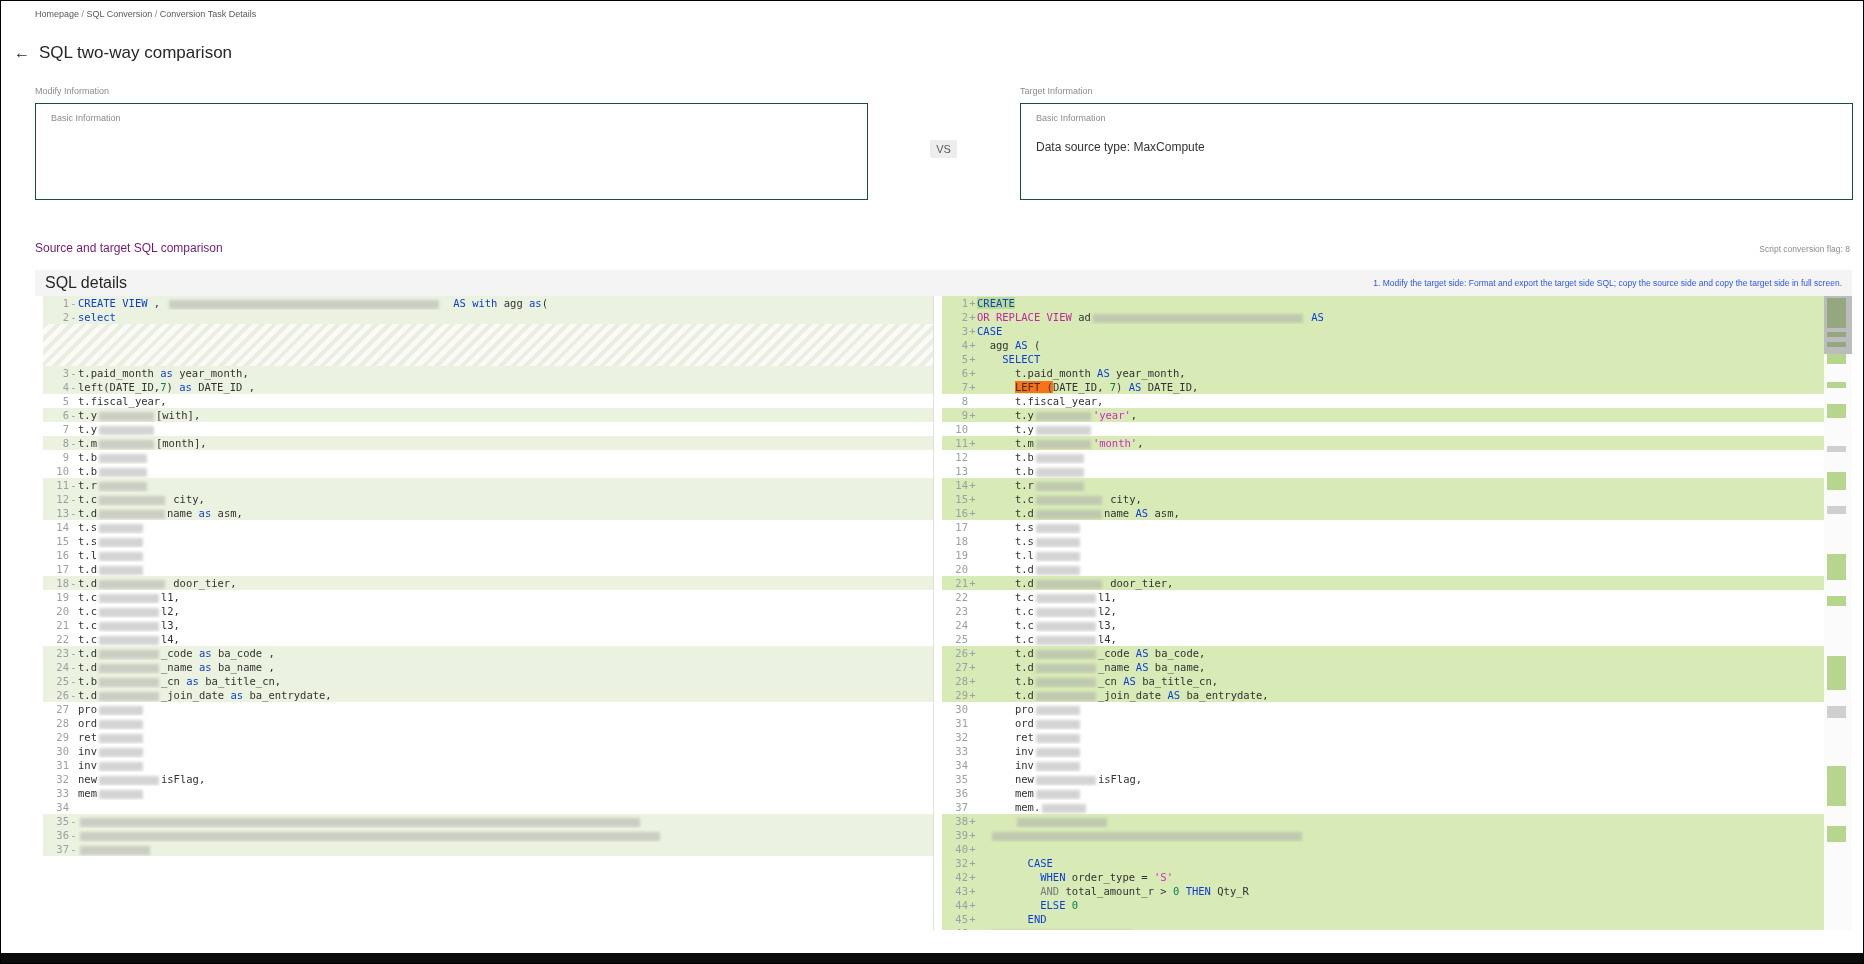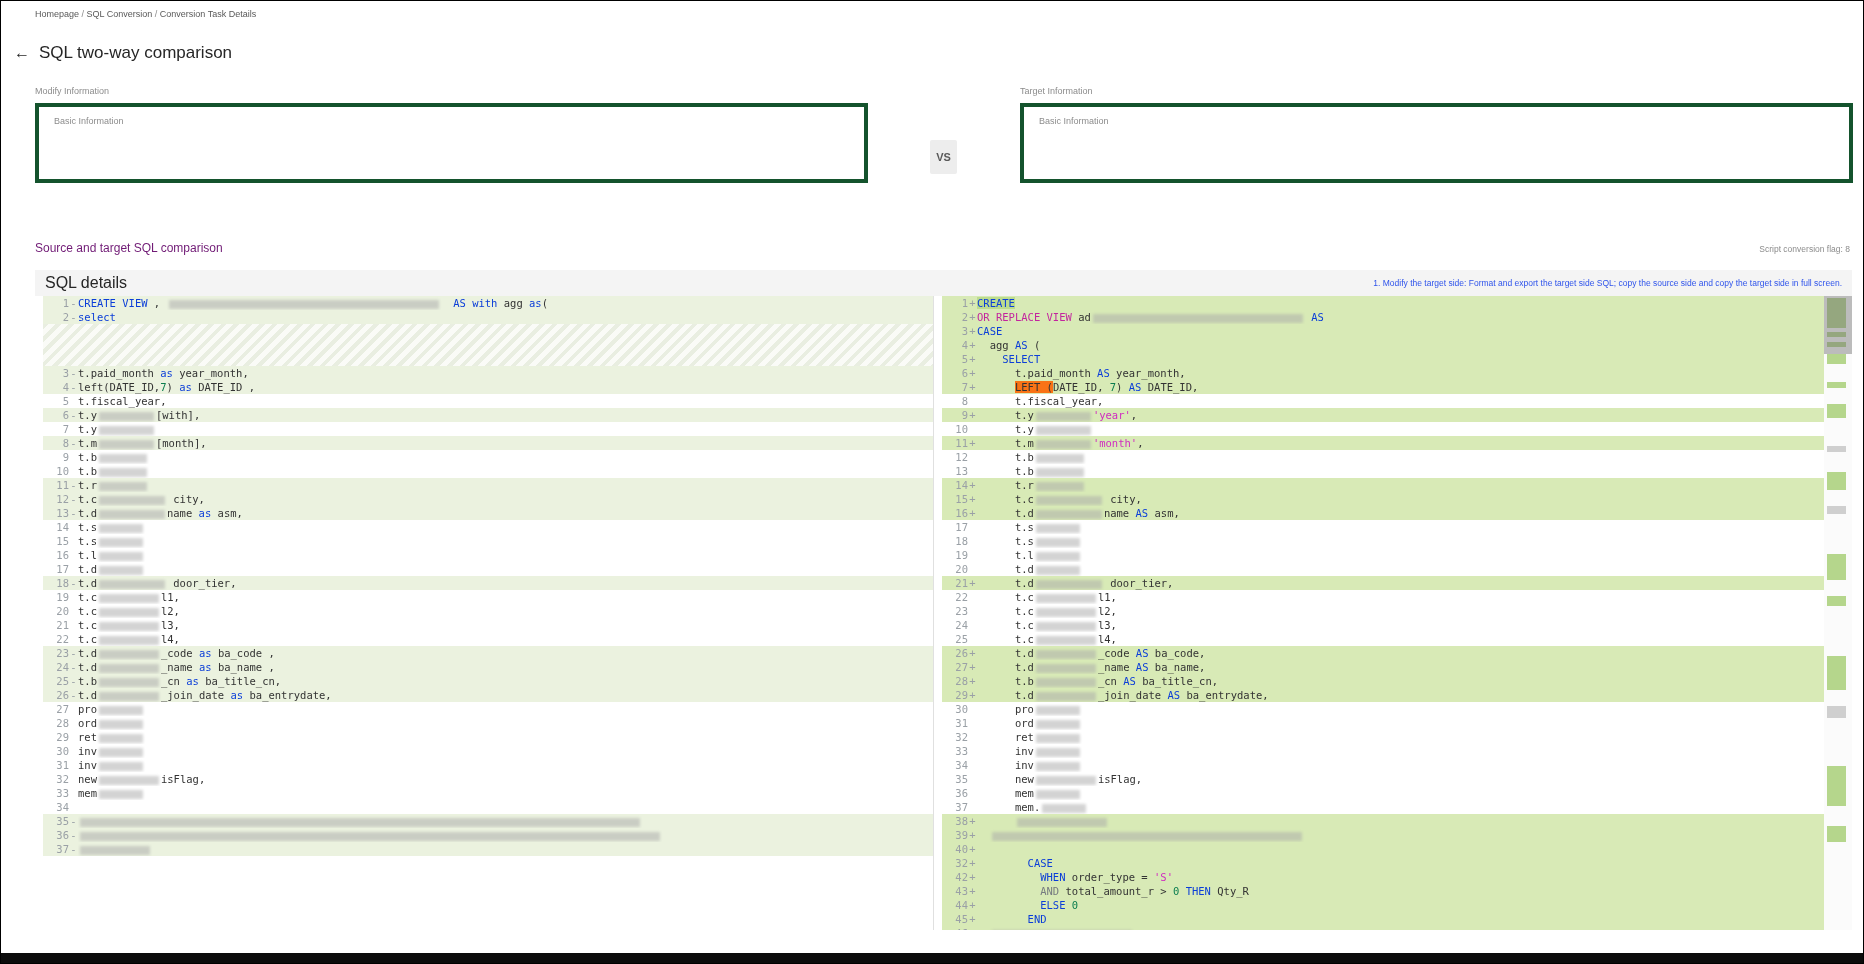--- a/index.html
+++ b/index.html
@@ -12,31 +12,31 @@
   .bc-item{cursor:pointer}
   .bc-sep{color:#8c8c8c}
 
   .page-title{position:absolute;left:14px;top:43px;font-size:17px;color:#262626;display:flex;align-items:center;gap:9px}
   .back{font-size:16px;color:#262626;cursor:pointer;line-height:1}
 
   .section-label{position:absolute;top:86px;font-size:9px;color:#8c8c8c}
   .section-label.src{left:35px}
   .section-label.tgt{left:1020px}
 
-  .card{position:absolute;top:103px;height:80px;border:4px solid #14532d;background:#fff}
+  .card{position:absolute;top:103px;height:97px;border:1px solid #14532d;background:#fff}
   .card.src{left:35px;width:833px}
   .card.tgt{left:1020px;width:833px}
   .card-label{font-size:9px;color:#8c8c8c;padding:9px 15px 0}
   .card-row{position:relative;margin-top:17px;padding:0 15px;font-size:12px;color:#333}
   .script-cell{display:flex;align-items:center}
   .ds-cell{position:absolute;left:416px;top:0}
   .card-redact{display:inline-block;width:272px;height:11px;background:#c9c9c9;opacity:.55;filter:blur(2px);border-radius:1px;margin:0 2px;vertical-align:middle}
 
-  .vs-badge{position:absolute;left:930px;top:140px;width:27px;height:34px;background:#ededed;border-radius:2px;
-    display:flex;align-items:center;justify-content:center;font-size:11px;font-weight:bold;color:#595959}
+  .vs-badge{position:absolute;left:930px;top:140px;width:27px;height:18px;background:#ededed;border-radius:2px;
+    display:flex;align-items:center;justify-content:center;font-size:11px;font-weight:normal;color:#595959}
 
   .compare-title{position:absolute;left:35px;top:241px;font-size:12px;color:#701a75}
   .flag-text{position:absolute;right:14px;top:244px;font-size:8.5px;color:#8c8c8c}
 
   .sql-bar{position:absolute;left:35px;right:12px;top:270px;height:26px;background:#f4f4f4;
     display:flex;align-items:center;justify-content:space-between;padding:0 10px}
   .sql-bar-title{font-size:16px;color:#262626}
   .sql-bar-links{font-size:8.5px;color:#2f54eb;cursor:pointer}
 
   .diff{position:absolute;left:35px;right:12px;top:296px;height:634px;display:flex;overflow:hidden;background:#fff}
@@ -84,20 +84,23 @@
 <div class="section-label tgt">Target Information</div>
 
 <div class="card src">
   <div class="card-label">Basic Information</div>
 </div>
 
 <div class="vs-badge">VS</div>
 
 <div class="card tgt">
   <div class="card-label">Basic Information</div>
+  <div class="card-row">
+    <span>Data source type: MaxCompute</span>
+  </div>
 </div>
 
 <div class="compare-title">Source and target SQL comparison</div>
 <div class="flag-text">Script conversion flag: 8</div>
 
 <div class="sql-bar">
   <span class="sql-bar-title">SQL details</span>
   <span class="sql-bar-links">1. Modify the target side: Format and export the target side SQL; copy the source side and copy the target side in full screen.</span>
 </div>
 

